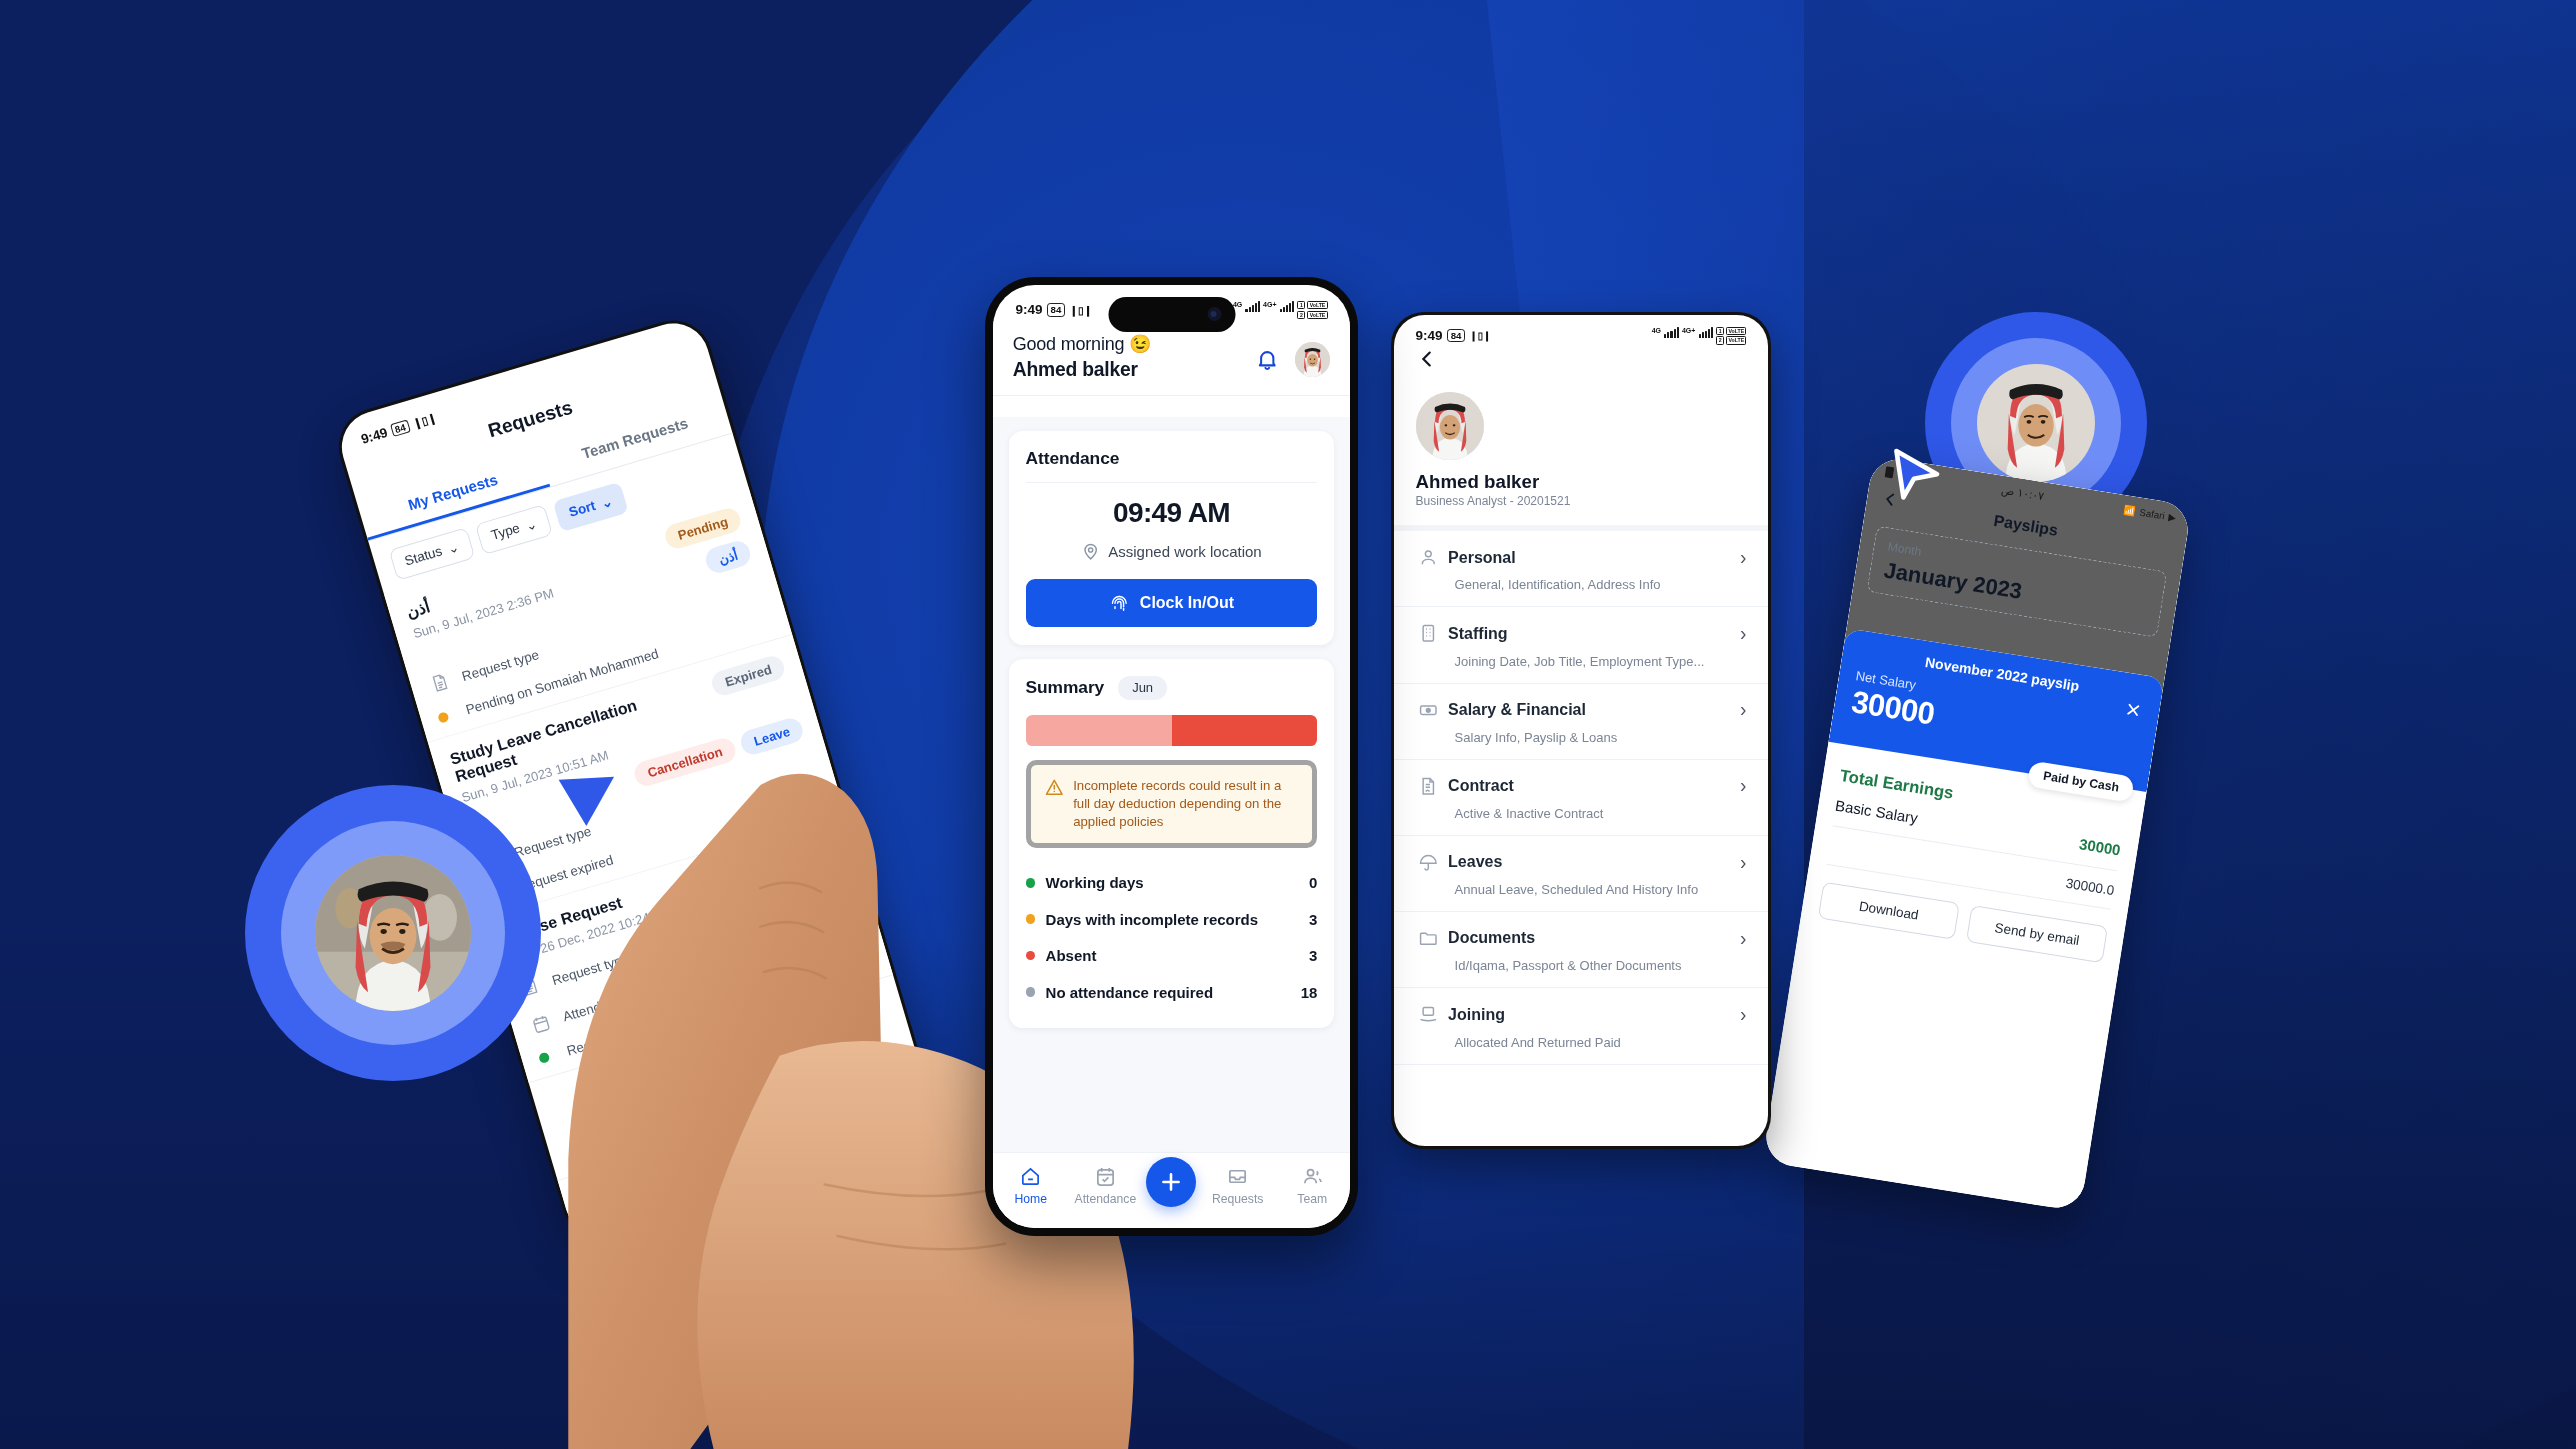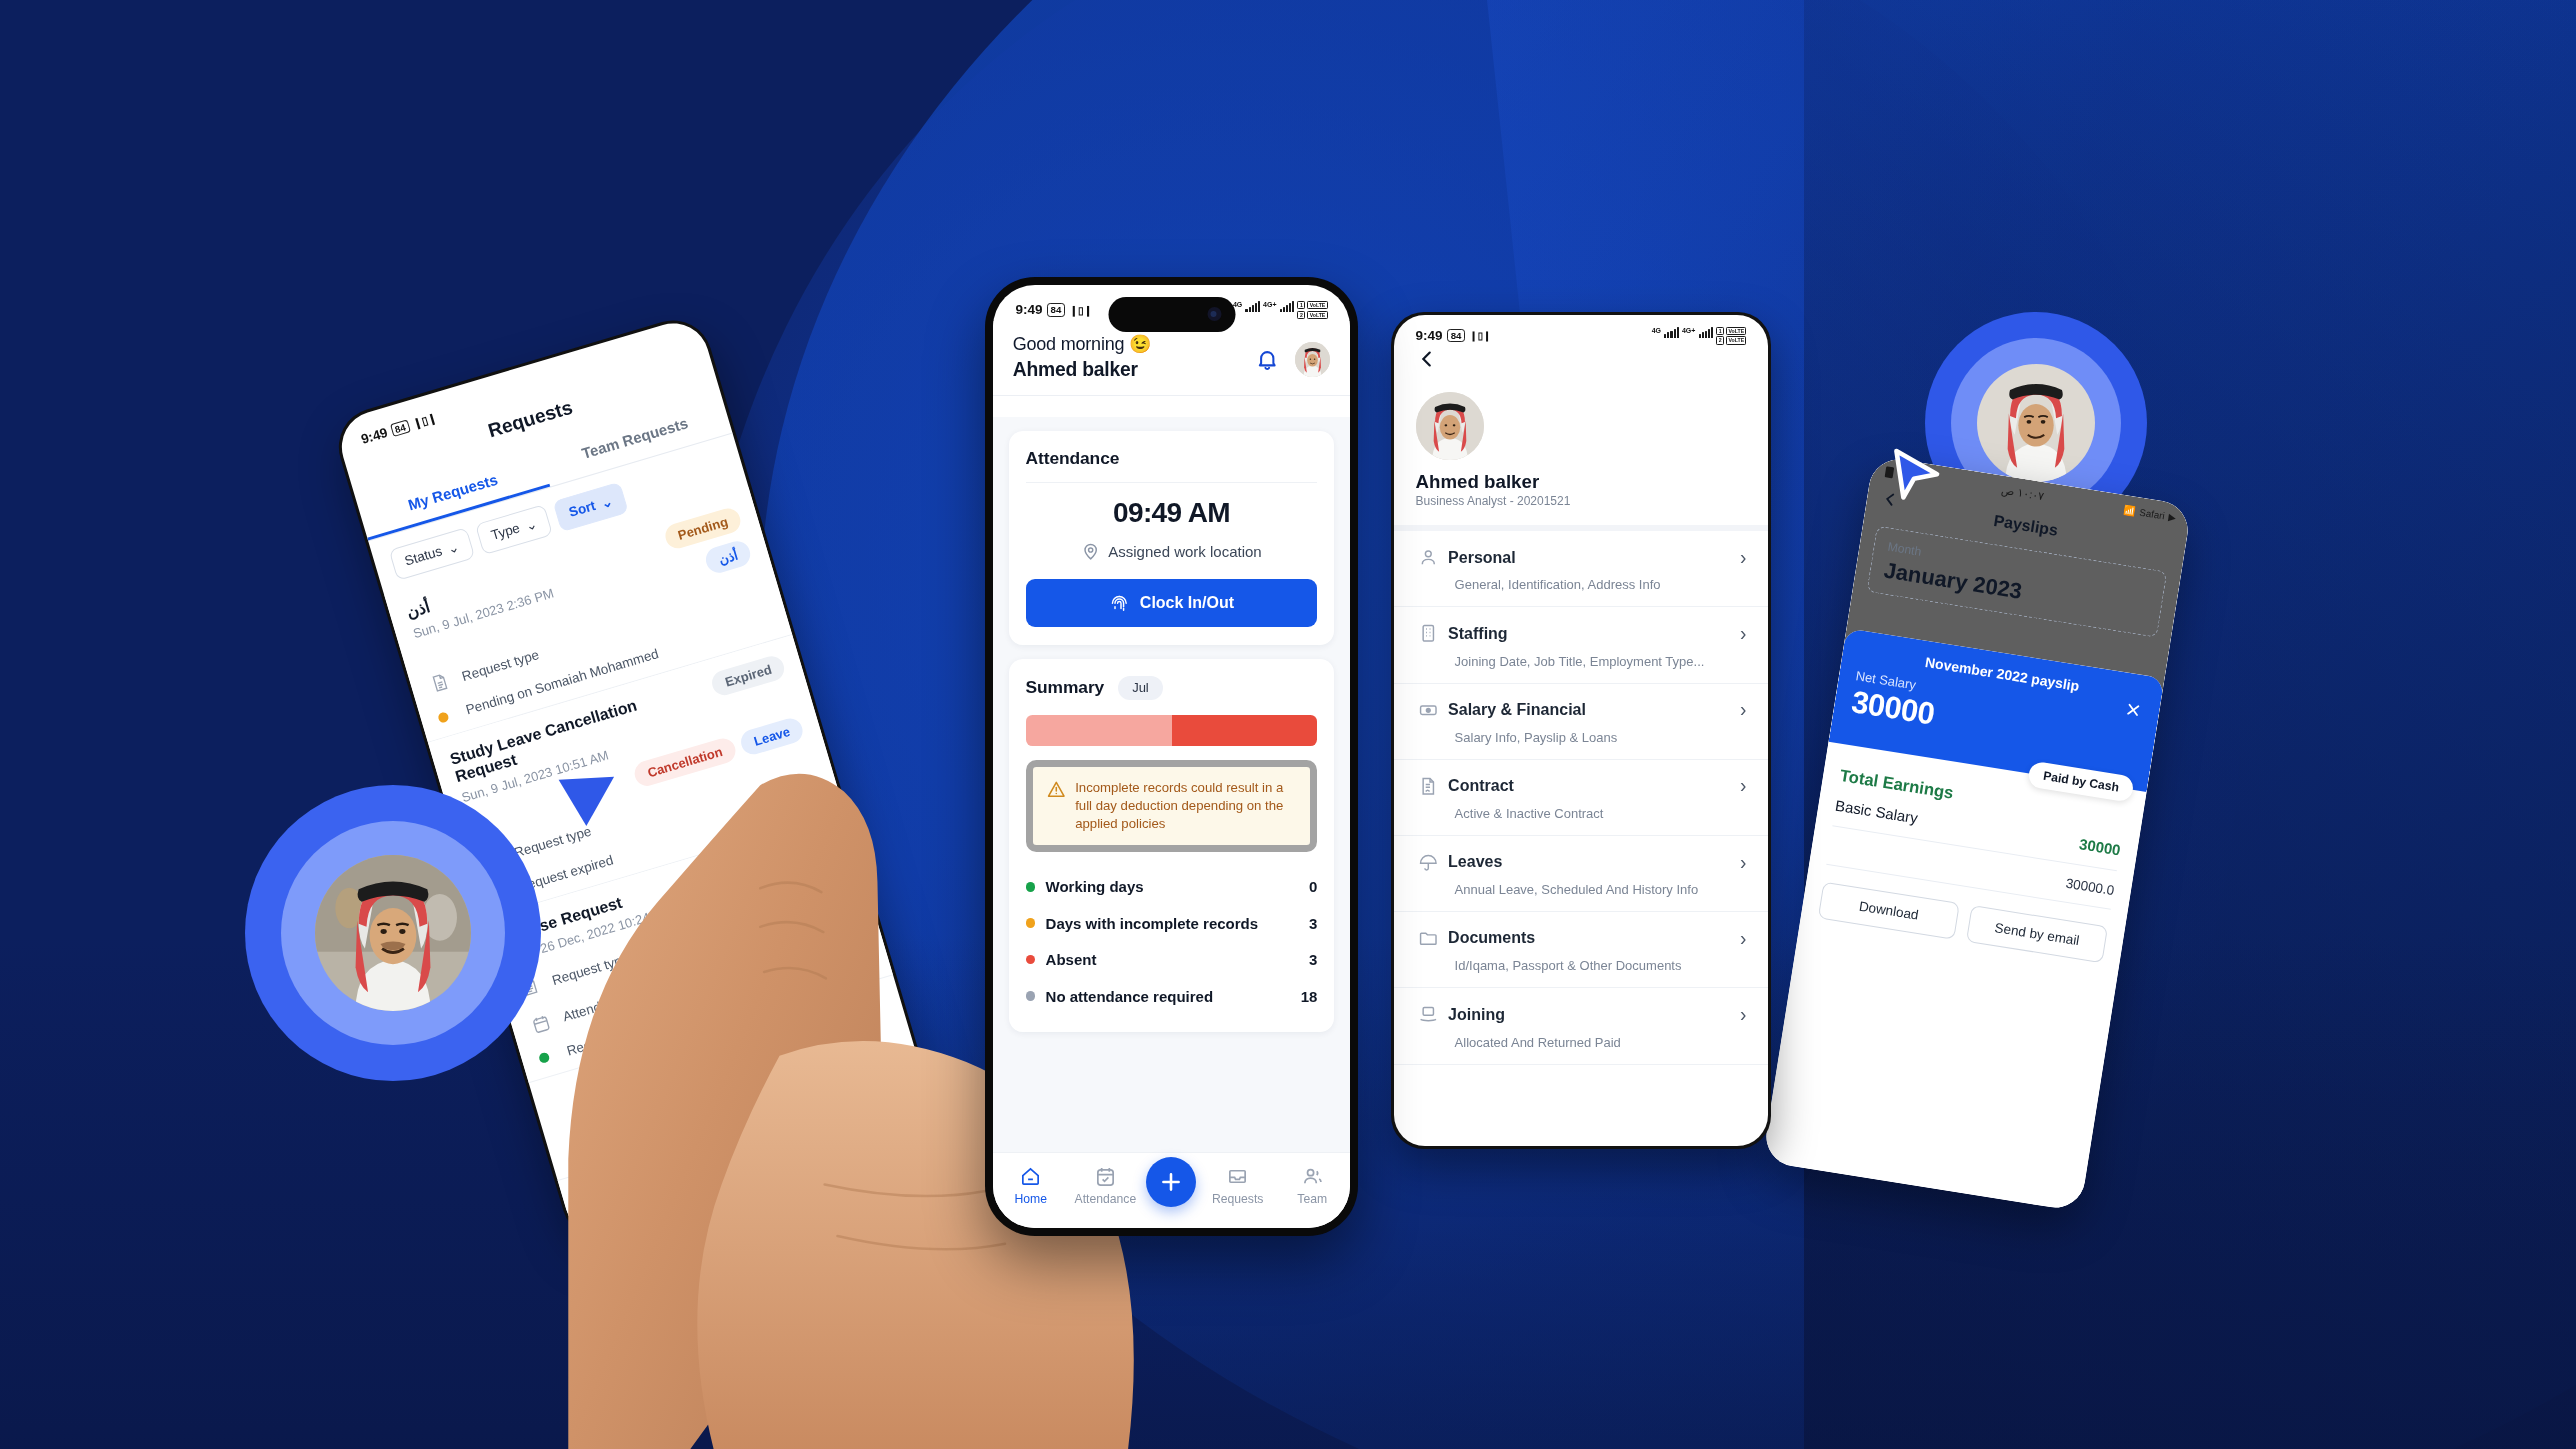--- a/index.html
+++ b/index.html
@@ -135,21 +135,21 @@
     color:#fff; font-size:16px; font-weight:700;
   }
 
   .summary-head { display:flex; align-items:center; gap:14px; }
   .month-pill { background:#eef1f7; border-radius:643px; padding:4.5px 14px;
     font-size:13px; color:#2b3445; }
   .bar-track { display:flex; height:31px; border-radius:6.4px; overflow:hidden; margin:15.5px 0 14px 0; }
   .bar-seg-a { background:#f6a79f; }
   .bar-seg-b { background:#e94b3c; }
   .warn-box {
-    border:7px solid #a3a3a3; background:#fdf8e9; border-radius:10.3px;
+    border:5px solid #a3a3a3; background:#fdf8e9; border-radius:10.3px;
     padding:11.6px 13px; display:flex; gap:9px; align-items:flex-start;
   }
   .warn-text { font-size:13.2px; line-height:1.38; color:#a3591a; }
   .legend { margin-top:16.7px; }
   .legend-row { display:flex; align-items:center; padding:9.7px 0; font-size:15px;
     font-weight:700; color:#101827; }
   .dot { width:9.7px; height:9.7px; border-radius:50%; margin-right:10.3px; flex:none; }
   .legend-val { margin-left:auto; font-weight:700; }
 
   .tabbar {
@@ -821,21 +821,21 @@
             <path d="M7 16v2"></path>
               <path d="M17 18v2"></path>
           </svg>
           <span>Clock In/Out</span>
         </div>
       </div>
 
       <div class="card" style="margin-top:14px;">
         <div class="summary-head">
           <span class="card-title">Summary</span>
-          <span class="month-pill">Jul</span>
+          <span class="month-pill">Jun</span>
         </div>
 
         <div class="bar-track">
           <div class="bar-seg-a" style="width:50%;"></div>
           <div class="bar-seg-b" style="width:50%;"></div>
         </div>
 
         <div class="warn-box">
           <svg viewBox="0 0 24 24" width="20.6" height="20.6" fill="none" stroke="#d08a1e" stroke-width="1.8" stroke-linejoin="round" style="flex:none;">
             <path d="M12 4 21 20H3z"></path>

